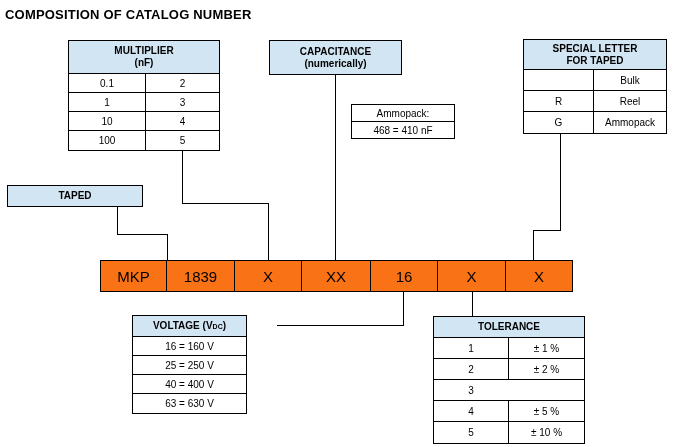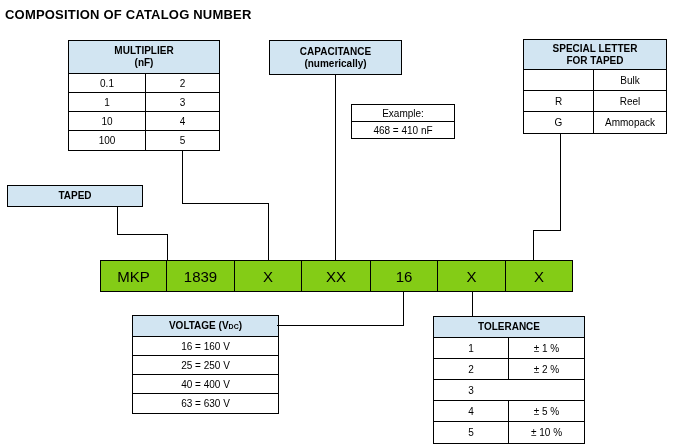--- a/index.html
+++ b/index.html
@@ -25,21 +25,21 @@
   .bl{border-left:1px solid var(--border);}
   sub.vsub{font-size:7px;font-weight:bold;align-self:flex-end;margin-bottom:3px;}
 
   
   .labelbox{position:absolute;border:1.5px solid var(--border);background:var(--header-fill);
             display:flex;flex-direction:column;align-items:center;justify-content:center;
             font-weight:bold;font-size:10px;line-height:12px;text-align:center;}
 
   
   .catalog{position:absolute;left:100px;top:260px;width:473px;height:32px;border:1.5px solid var(--border);
-           display:flex;background:#84cc16;}
+           display:flex;background:#f97316;}
   .seg{display:flex;align-items:center;justify-content:center;font-size:15px;border-left:1px solid var(--border);}
   .seg:first-child{border-left:none;}
 
   
   .line{position:absolute;background:var(--border);}
 </style>
 </head>
 <body>
 
 <div class="canvas">
@@ -69,21 +69,21 @@
     </div>
   </div>
 
   <div class="labelbox" style="left:269px;top:40px;width:133px;height:35px;">
     <span>CAPACITANCE</span>
     <span>(numerically)</span>
   </div>
 
   <div class="tbl" style="left:351px;top:104px;width:104px;">
     <div class="trow" style="height:17px;border-bottom:1px solid var(--border);">
-      <div class="td" style="flex:1;">Example:</div>
+      <div class="td" style="flex:1;">Ammopack:</div>
     </div>
     <div class="trow" style="height:16px;">
       <div class="td" style="flex:1;">468 = 410 nF</div>
     </div>
   </div>
 
   <div class="tbl" style="left:523px;top:39px;width:144px;">
     <div class="thead" style="height:30px;">
       <span>SPECIAL LETTER</span>
       <span>FOR TAPED</span>
@@ -109,21 +109,21 @@
   <div class="catalog">
     <div class="seg" style="width:65px;">MKP</div>
     <div class="seg" style="width:68px;">1839</div>
     <div class="seg" style="width:67px;">X</div>
     <div class="seg" style="width:69px;">XX</div>
     <div class="seg" style="width:67px;">16</div>
     <div class="seg" style="width:68px;">X</div>
     <div class="seg" style="flex:1;">X</div>
   </div>
 
-  <div class="tbl" style="left:132px;top:315px;width:147px;">
+  <div class="tbl" style="left:132px;top:315px;width:115px;">
     <div class="thead thead-inline" style="height:21px;">
       <span>VOLTAGE (V</span>
         <sub class="vsub">DC</sub>
         <span>)</span>
     </div>
     <div class="trow" style="height:19px;">
       <div class="td" style="flex:1;">16 = 160 V</div>
     </div>
     <div class="trow" style="height:19px;">
       <div class="td" style="flex:1;">25 = 250 V</div>

